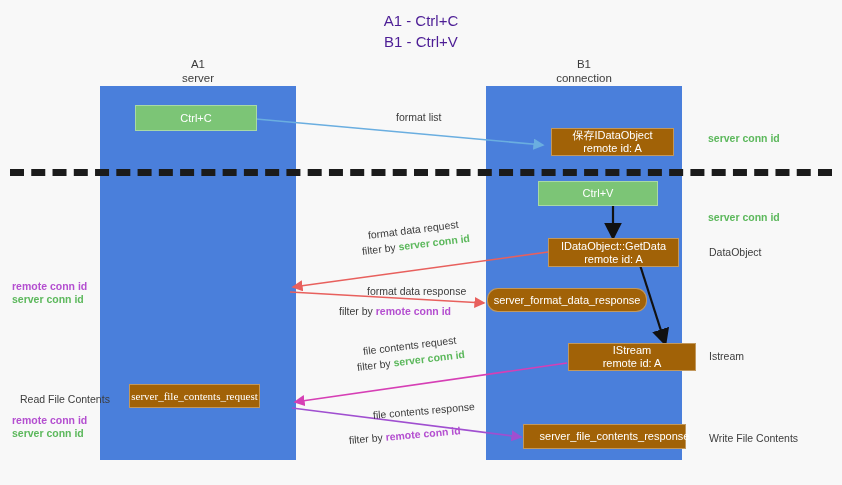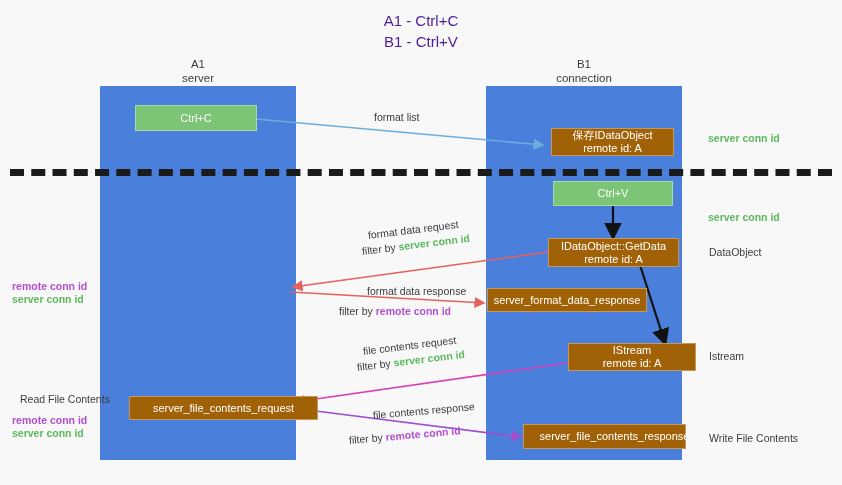--- a/index.html
+++ b/index.html
@@ -150,36 +150,36 @@
     <line x1="292" y1="408" x2="521" y2="437" stroke="#a04fd0" stroke-width="1.6" marker-end="url(#ah-purple)"></line>
   </svg>
 
   <div class="dashed-line"></div>
 
   <div class="node green" style="left:135px; top:105px; width:122px; height:26px;">Ctrl+C</div>
 
   <div class="node orange" style="left:551px; top:128px; width:123px; height:28px;">保存IDataObject
 remote id: A</div>
 
-  <div class="node green" style="left:553px; top:181px; width:120px; height:25px;">Ctrl+V</div>
+  <div class="node green" style="left:538px; top:181px; width:120px; height:25px;">Ctrl+V</div>
 
   <div class="node orange" style="left:548px; top:238px; width:131px; height:29px;">IDataObject::GetData
 remote id: A</div>
 
 
-  <div class="node orange" style="left:487px; top:288px; width:160px; height:24px;">server_format_data_response</div>
+  <div class="node orange" style="left:487px; top:288px; width:160px; height:24px;border-radius:11px;">server_format_data_response</div>
 
   <div class="node orange" style="left:568px; top:343px; width:128px; height:28px;">IStream
 remote id: A</div>
 
-  <div class="node orange" style="left:129px; top:396px; width:189px; height:24px;">server_file_contents_request</div>
+  <div class="node orange" style="left:129px; top:384px; width:131px; height:24px;font-family:Liberation Serif, serif;">server_file_contents_request</div>
 
   <div class="node orange" style="left:523px; top:424px; width:163px; height:25px;padding-left:20px;">server_file_contents_response</div>
 
-  <div class="edge-label" style="left:374px; top:111px;">format list</div>
+  <div class="edge-label" style="left:396px; top:111px;">format list</div>
 
   <div class="edge-label" style="left:368px; top:229px; transform:rotate(-7deg); transform-origin:left center;">format data request</div>
   <div class="edge-label" style="left:362px; top:245px; transform:rotate(-7deg); transform-origin:left center;">
     <span>filter by </span><span class="g">server conn id</span>
   </div>
 
   <div class="edge-label" style="left:367px; top:285px;">format data response</div>
   <div class="edge-label" style="left:339px; top:305px;">
     <span>filter by </span><span class="p">remote conn id</span>
   </div>

